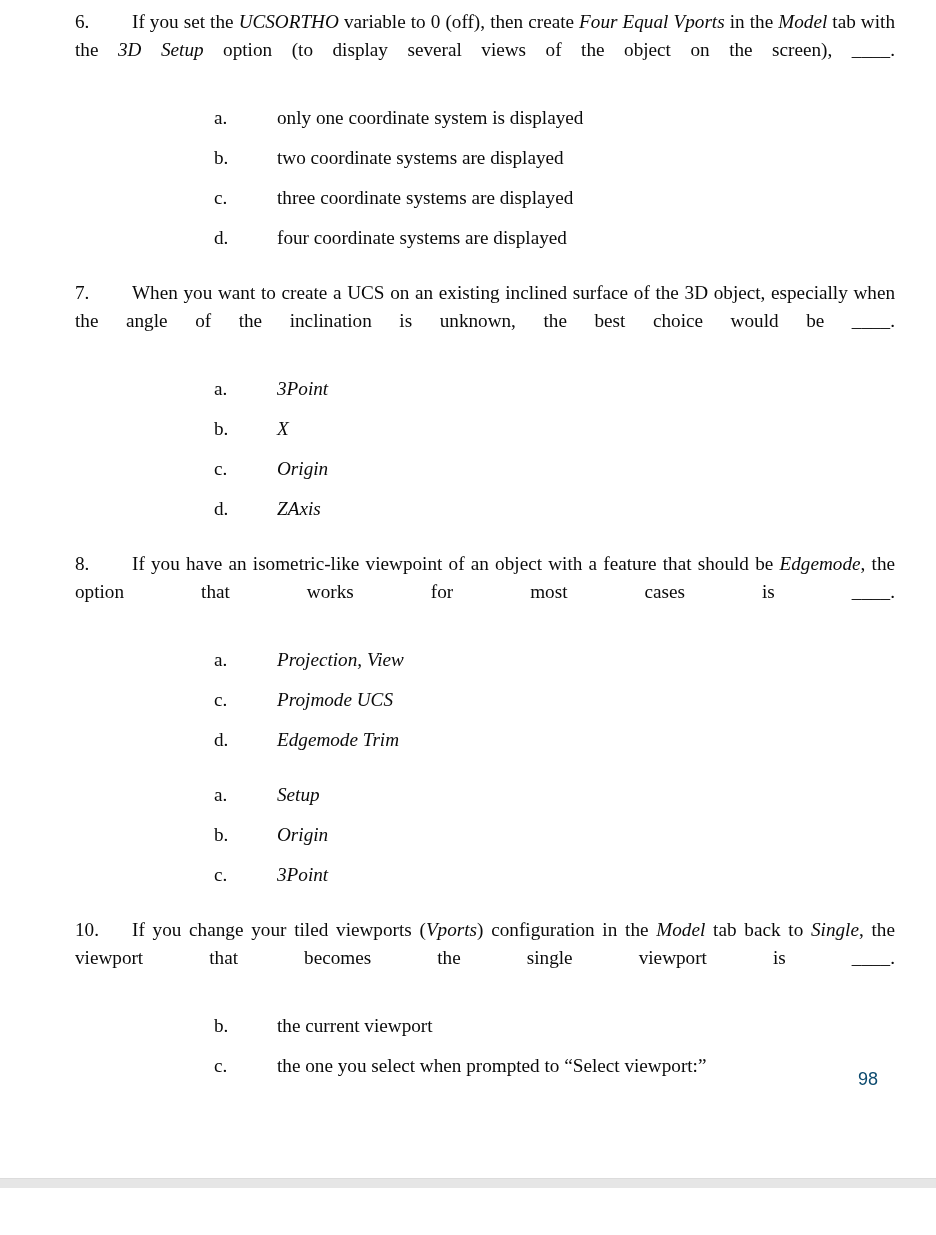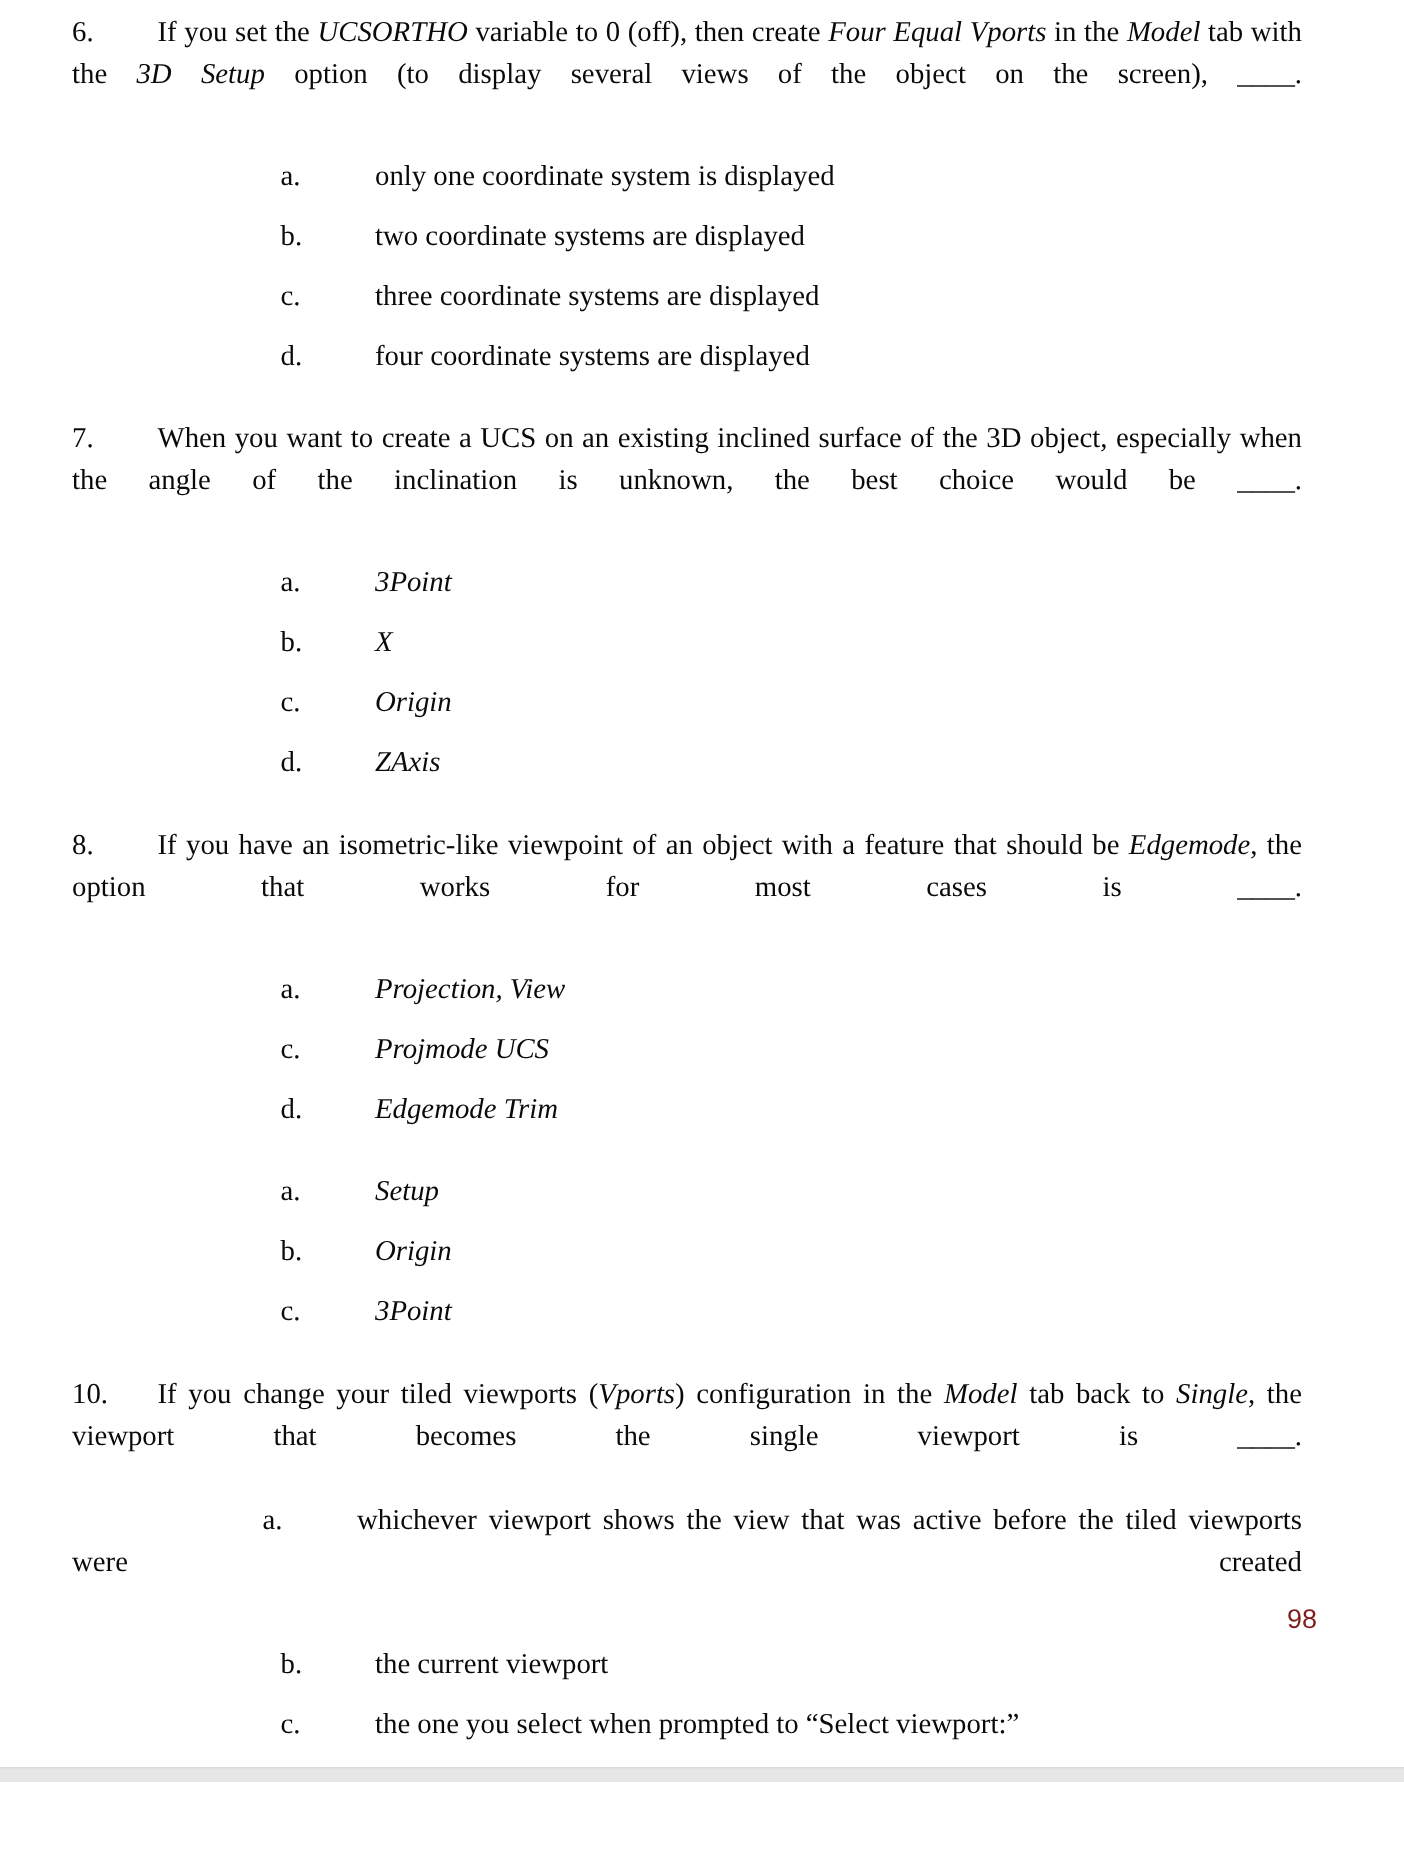--- a/index.html
+++ b/index.html
@@ -22,21 +22,21 @@
     top: 0;
     width: 936px;
     height: 1178px;
     background: #ffffff;
     box-sizing: border-box;
     padding: 0;
   }
 
   .content {
     position: absolute;
-    left: 48px;
+    left: 75px;
     top: 8px;
     width: 820px;
   }
 
   
   .question {
     margin: 0 0 27px 0;
   }
   .question:last-of-type {
     margin-bottom: 0;
@@ -120,21 +120,21 @@
 
   .page-number {
     position: absolute;
     left: 0;
     top: 1068px;
     width: 878px;
     text-align: right;
     font-family: "Liberation Sans", "DejaVu Sans", sans-serif;
     font-size: 18px;
     line-height: 22px;
-    color: #7f1d1d;
+    color: #0c4a6e;
   }
 
   .page-separator {
     position: absolute;
     left: 0;
     top: 1178px;
     width: 936px;
     height: 9px;
     background: #e6e6e6;
     border-top: 1px solid #dcdcdc;
@@ -197,21 +197,20 @@
         <li class="option italic"><span class="letter">a.</span><span class="otext">Setup</span></li>
         <li class="option italic"><span class="letter">b.</span><span class="otext">Origin</span></li>
         <li class="option italic"><span class="letter">c.</span><span class="otext">3Point</span></li>
       </ul>
     </div>
 
     <div class="question">
       <p class="stem two-line">
         <span class="num">10.</span><span><span>If you change your tiled viewports (</span><i>Vports</i><span>) configuration in the </span><i>Model</i><span> tab back to </span><i>Single</i><span>, the viewport that becomes the single viewport is ____.</span></span>
       </p>
-      <p class="option-wrap"><span class="letter">a.</span><span class="otext">whichever viewport shows the view that was active before the tiled viewports were created</span></p>
       <ul class="options">
         <li class="option"><span class="letter">b.</span><span class="otext">the current viewport</span></li>
         <li class="option"><span class="letter">c.</span><span class="otext">the one you select when prompted to “Select viewport:”</span></li>
       </ul>
     </div>
 
   </div>
 
   <div class="page-number">98</div>
 

